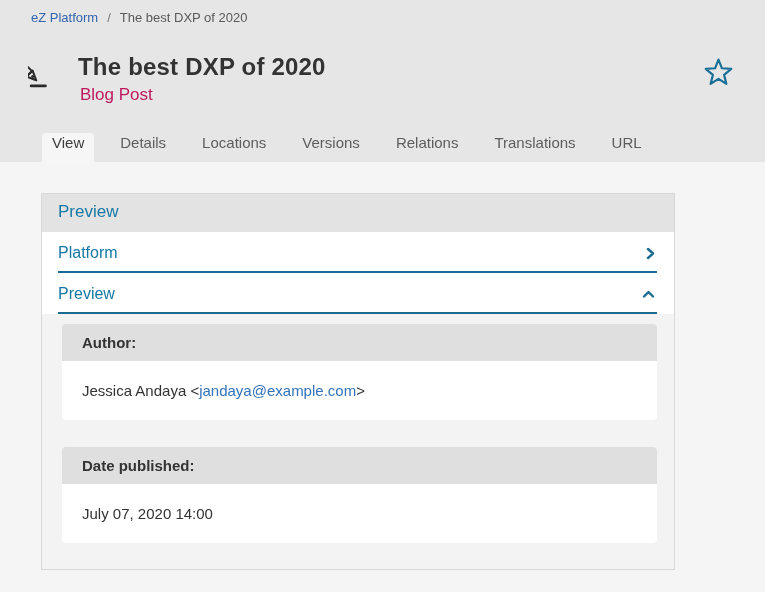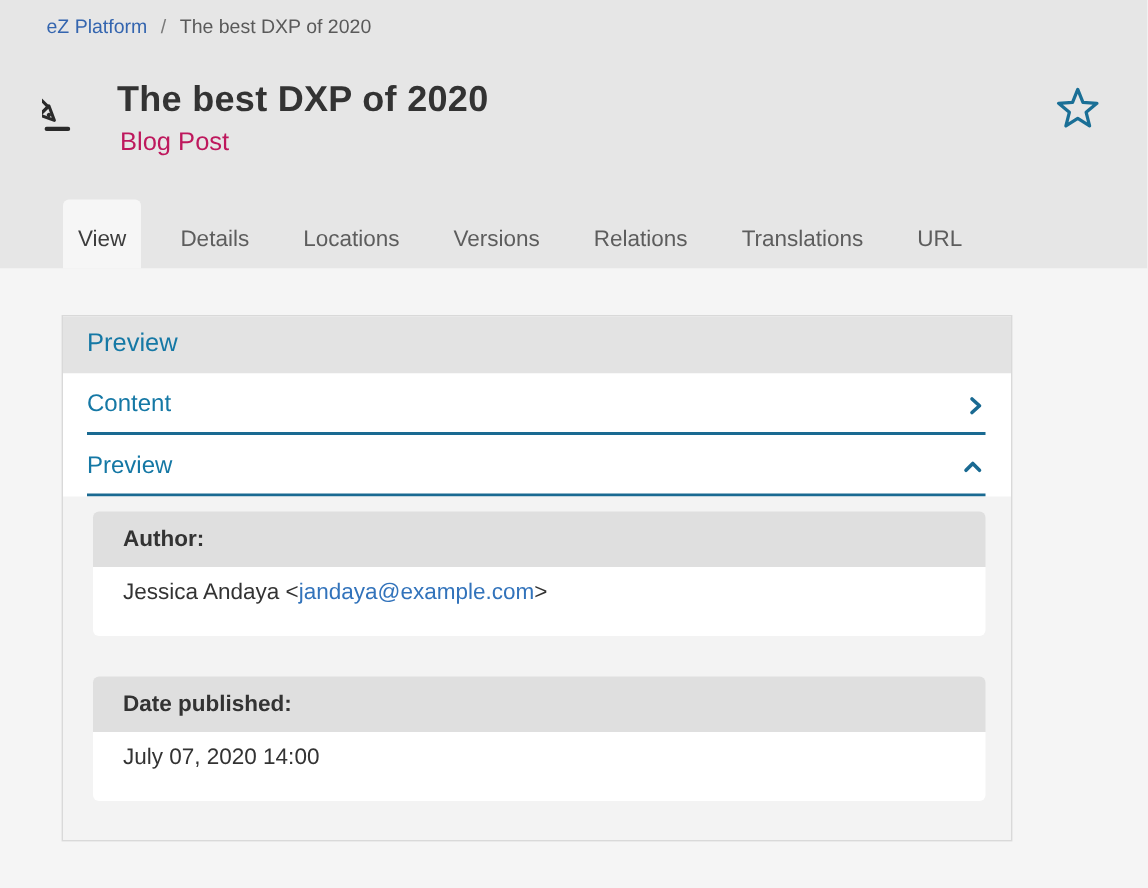--- a/index.html
+++ b/index.html
@@ -20,21 +20,21 @@
 
   .header-main { display: flex; align-items: flex-start; margin-top: 21px; padding: 0 24px 0 28px; }
   .edit-icon-wrap { width: 38px; margin-top: 1px; flex: 0 0 auto; }
   .title-wrap { margin-left: 12px; }
   .page-title { font-size: 24px; font-weight: bold; color: #333; line-height: 31px; letter-spacing: 0.2px; }
   .page-subtitle { font-size: 17px; color: #be185d; line-height: 22px; margin-top: 2px; padding-left: 2px; }
   .star-btn { margin-left: auto; margin-right: 7px; margin-top: 5px; background: none; border: none; cursor: pointer; padding: 0; }
 
   .tabs { display: flex; align-items: flex-end; padding-left: 42px; margin-top: 27px; }
   .tab {
-    padding: 18px 10px 11px; margin-right: 16px;
+    padding: 1px 10px 11px; margin-right: 16px;
     font-size: 15px; color: #5d5d5d; cursor: pointer; white-space: nowrap;
   }
   .tab.active { background: #f6f6f6; border-radius: 4px 4px 0 0; color: #3d3d3d; }
 
   
   .content-area { background: #f5f5f5; padding: 31px 29px 0 41px; }
   .panel { background: #ffffff; border: 1px solid #d9d9d9; width: 634px; }
 
   .preview-bar {
     background: #e3e3e3; color: #1578a5;
@@ -50,21 +50,21 @@
   .acc-chevron { display: flex; align-items: center; padding-right: 2px; }
 
   .metadata-body { background: #f3f3f3; padding: 10px 17px 26px 20px; }
   .field-group + .field-group { margin-top: 27px; }
   .field-header {
     background: #dfdfdf; border-radius: 4px 4px 0 0;
     padding: 10px 20px; font-weight: bold; font-size: 15px; color: #333;
   }
   .field-value {
     background: #ffffff; border-radius: 0 0 4px 4px;
-    padding: 8px 20px 21px; font-size: 15px; color: #333;
+    padding: 21px 20px 21px; font-size: 15px; color: #333;
   }
   .field-value a { color: #3273bb; text-decoration: none; cursor: pointer; }
 </style>
 </head>
 <body>
 
 <div class="top-section">
   <div class="breadcrumb">
     <a>eZ Platform</a><span class="sep">/</span><span class="current">The best DXP of 2020</span>
   </div>
@@ -104,21 +104,21 @@
   </div>
 </div>
 
 <div class="content-area">
   <div class="panel">
 
     <div class="preview-bar">Preview</div>
 
     <div class="acc-row">
       <div class="acc-inner">
-        <span class="acc-label">Content</span>
+        <span class="acc-label">Platform</span>
         <span class="acc-chevron">
           <svg width="9" height="13" viewBox="0 0 9 13">
             <polyline points="2,2 7,6.5 2,11" fill="none" stroke="#1a6a92" stroke-width="2.4" stroke-linecap="round" stroke-linejoin="round"></polyline>
           </svg>
         </span>
       </div>
     </div>
 
     <div class="acc-row">
       <div class="acc-inner">

